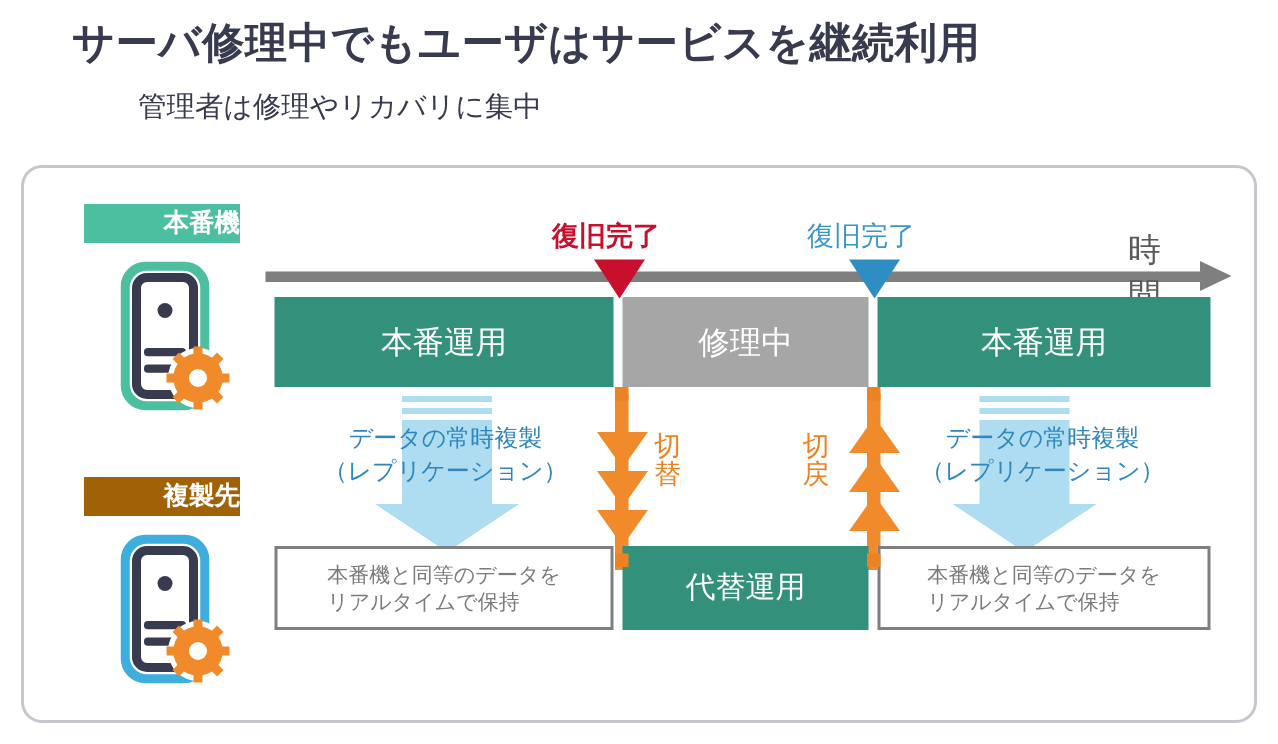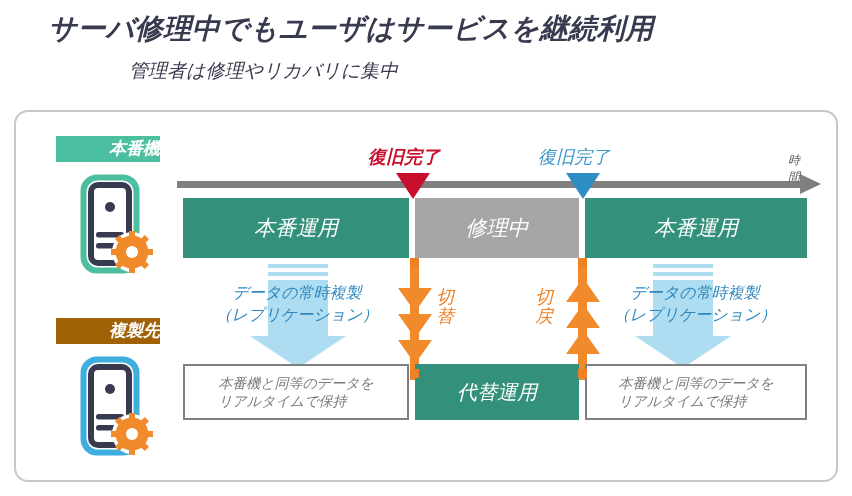--- a/index.html
+++ b/index.html
@@ -2,31 +2,31 @@
 <html><head>
 <meta charset="utf-8">
 <style>
   * { box-sizing: border-box; margin: 0; padding: 0; }
   html, body {
     width: 852px; height: 496px;
     background: #ffffff;
     font-family: "Liberation Sans", "DejaVu Sans", sans-serif;
     overflow: hidden;
   }
-  #root { position: relative; width: 712px; height: 496px; font-style: italic; }
+  #root { position: relative; width: 712px; height: 496px; }
 
   
   .title {
     position: absolute; left: 48px; top: 10px;
     font-size: 28px; font-weight: bold; letter-spacing: 0.5px;
     color: #383a4f; white-space: nowrap;
   }
   .subtitle {
     position: absolute; left: 92px; top: 58px;
-    font-size: 19px; color: #383a4f; white-space: nowrap; margin-left: 37px;
+    font-size: 19px; color: #383a4f; white-space: nowrap;
   }
 
   
   .panel {
     position: absolute; left: 14px; top: 110px;
     width: 824px; height: 372px;
     border: 2px solid #c4c7cb; border-radius: 14px;
     background: #ffffff;
   }
 
@@ -50,22 +50,22 @@
     width: 628px; height: 7px; background: #7f7f7f;
   }
   .axis-head {
     position: absolute; left: 800px; top: 174px;
     width: 0; height: 0;
     border-top: 10.5px solid transparent;
     border-bottom: 10.5px solid transparent;
     border-left: 21px solid #7f7f7f;
   }
   .axis-label {
-    position: absolute; left: 788px; top: 152px;
-    font-size: 12px; color: #5a5a5a;
+    position: absolute; left: 752px; top: 152px;
+    font-size: 22px; color: #5a5a5a;
   }
 
   
   .evt-label { position: absolute; font-size: 18px; font-weight: bold; white-space: nowrap; }
   .evt-fail { left: 368px; top: 145px; color: #c8102e; }
   .evt-recov { left: 538px; top: 145px; color: #3a96c9; font-weight: normal; }
   .tri { position: absolute; width: 0; height: 0; }
   .tri-fail {
     left: 396px; top: 173px;
     border-left: 17px solid transparent; border-right: 17px solid transparent;

